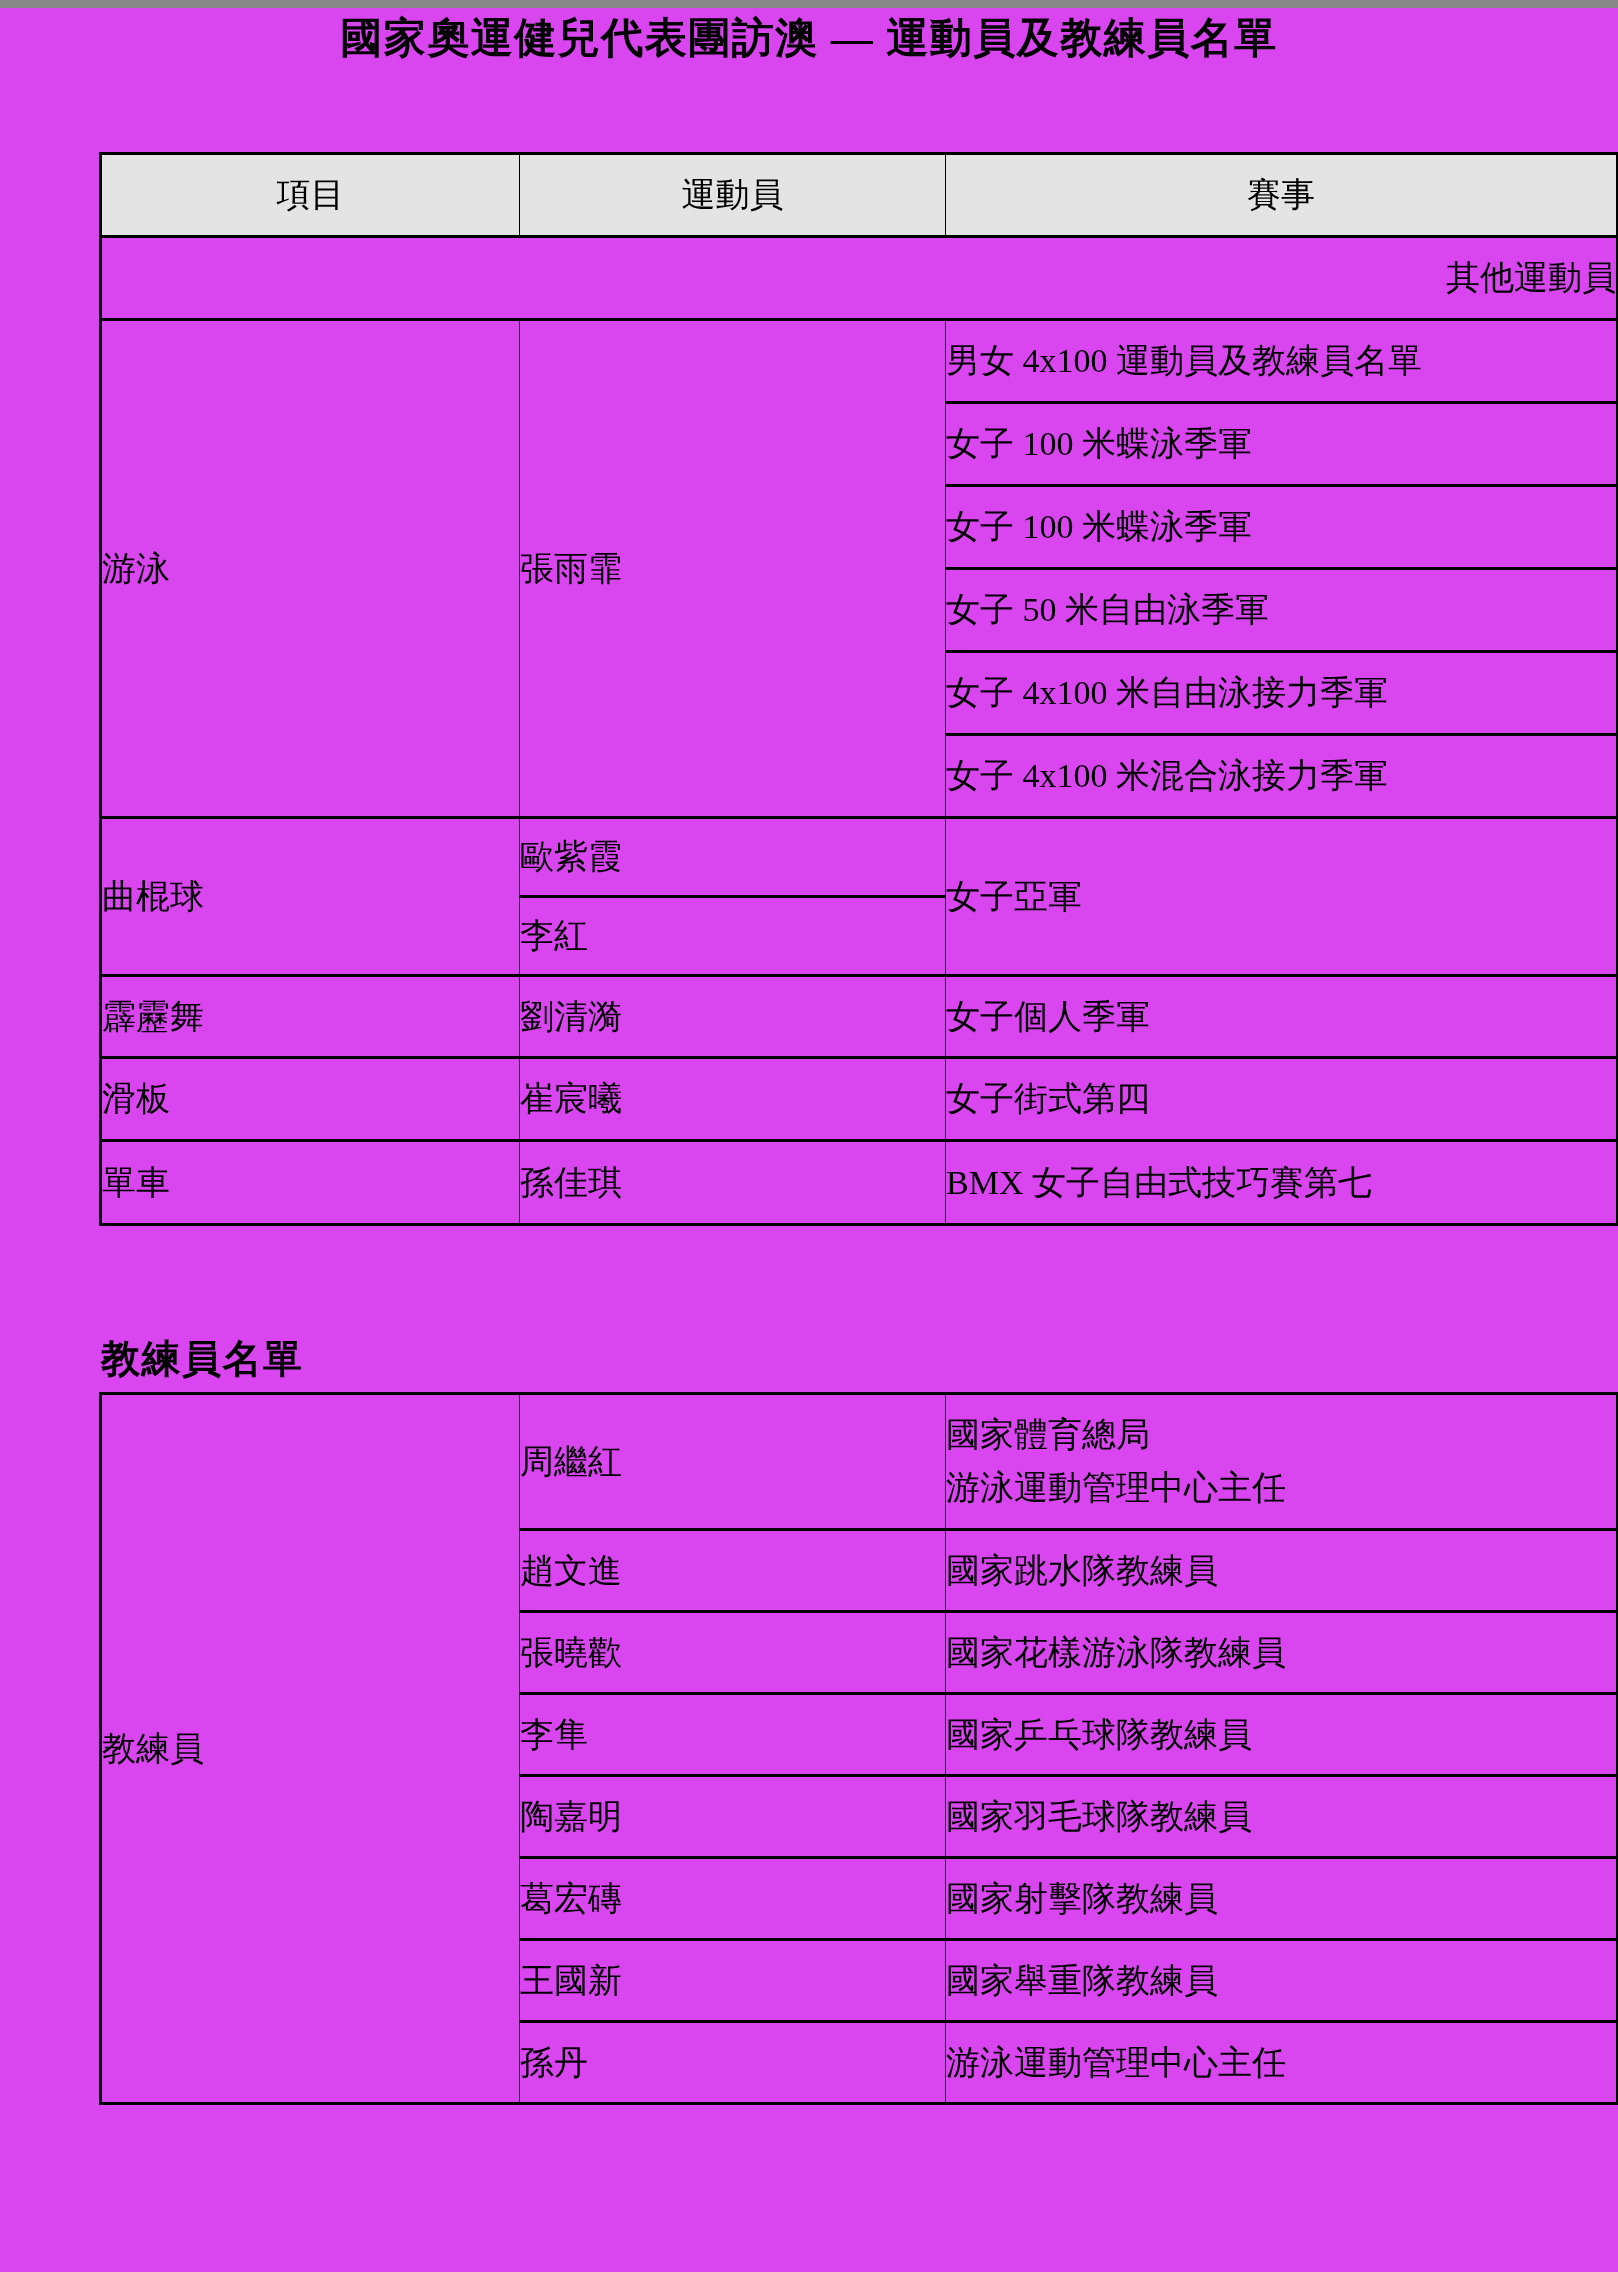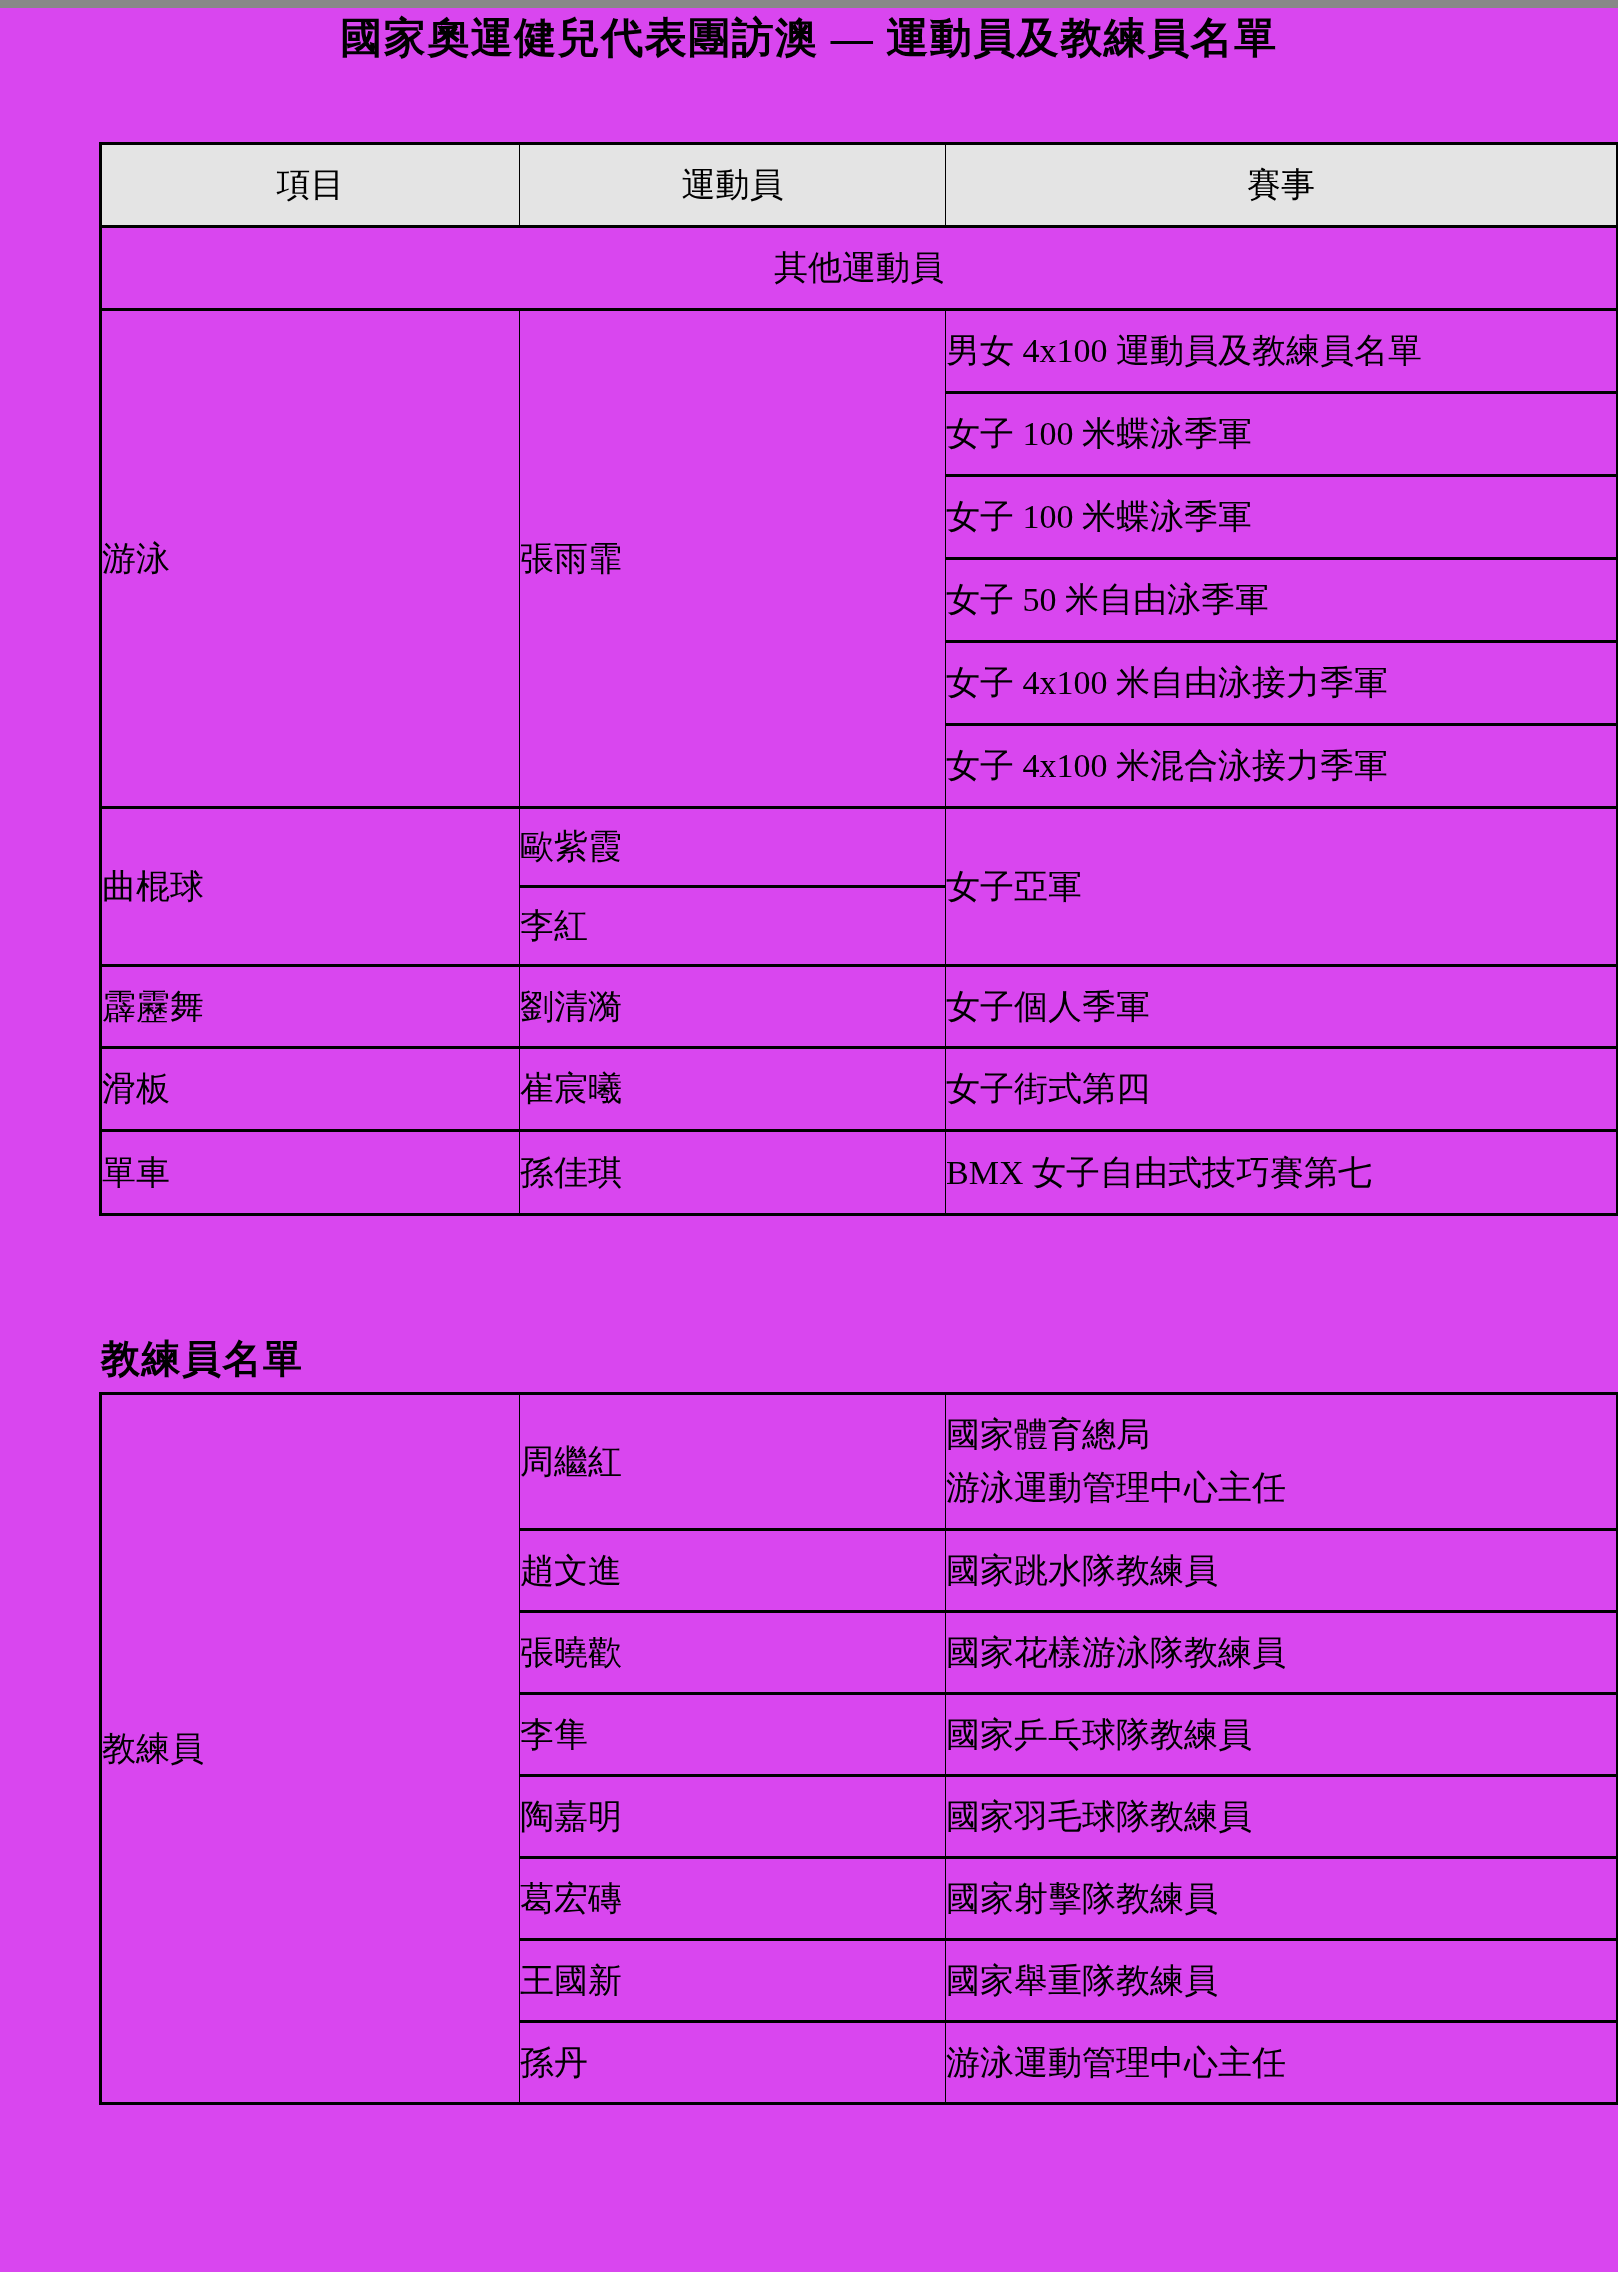--- a/index.html
+++ b/index.html
@@ -25,42 +25,42 @@
     margin: 0;
   }
   table.doc-table {
     position: absolute;
     left: 99px;
     border-collapse: collapse;
     table-layout: fixed;
     width: 1517px;
     font-size: 34px;
   }
-  table.t1 { top: 134px; }
+  table.t1 { top: 144px; }
   table.t2 { top: 1384px; }
   table.doc-table, table.doc-table td {
     border: 1.5px solid #000;
   }
   table.doc-table td {
     border-top-width: 3px;
     border-bottom-width: 3px;
     vertical-align: middle;
     padding: 0;
   }
   table.doc-table { border-width: 3.7px; }
   col.c1 { width: 419px; }
   col.c2 { width: 426px; }
   col.c3 { width: 672px; }
   tr.head td {
     background: #e4e4e4;
     text-align: center;
   }
   td.c { }
   td.l { text-align: left; padding-left: 31px; }
-  td.sec { text-align: center; padding-left: 21px; }
+  td.sec { text-align: right; padding-left: 21px; }
   .coach-heading {
     position: absolute;
     left: 101px;
     top: 1324px;
     margin: 0;
     font-size: 39px;
     font-weight: bold;
     letter-spacing: 1.5px;
   }
   .role-lines div { line-height: 1.55; }

